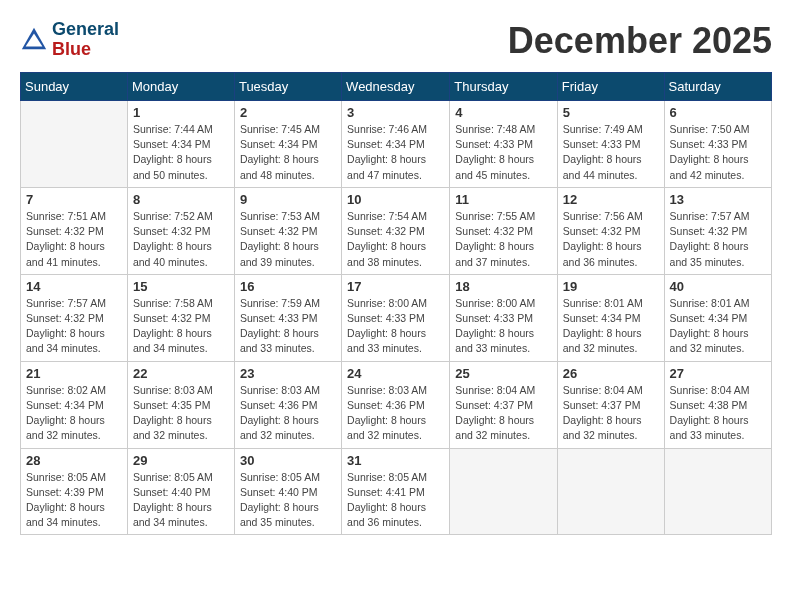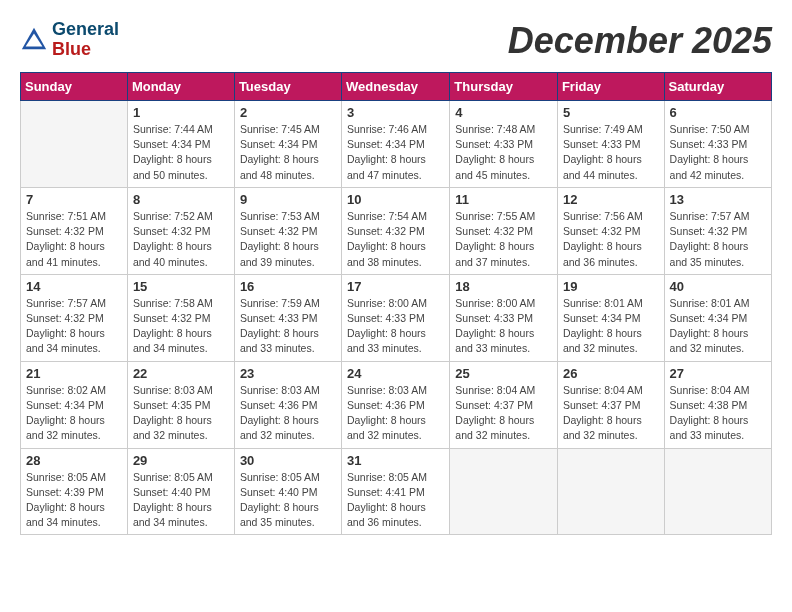--- a/index.html
+++ b/index.html
@@ -34,38 +34,37 @@
       height: 28px;
       margin-right: 4px;
     }
     .title-block {
       text-align: right;
     }
     .month-title {
       font-size: 36px;
       font-weight: bold;
       color: #333;
-      font-style: italic;
     }
     .subtitle {
       font-size: 15px;
       color: #333;
     }
     .calendar {
       width: 100%;
       border-collapse: collapse;
       font-size: 11px;
     }
     .calendar thead th {
-      background: #be185d;
+      background: #0c4a6e;
       color: #fff;
       padding: 6px 4px;
       text-align: left;
       font-size: 13px;
-      font-weight: bold;
+      font-weight: normal;
       border: 1px solid #1a4080;
     }
     .calendar tbody td {
       border: 1px solid #ccc;
       vertical-align: top;
       padding: 4px 5px;
       width: 110px;
       min-height: 80px;
       background: #fff;
     }

